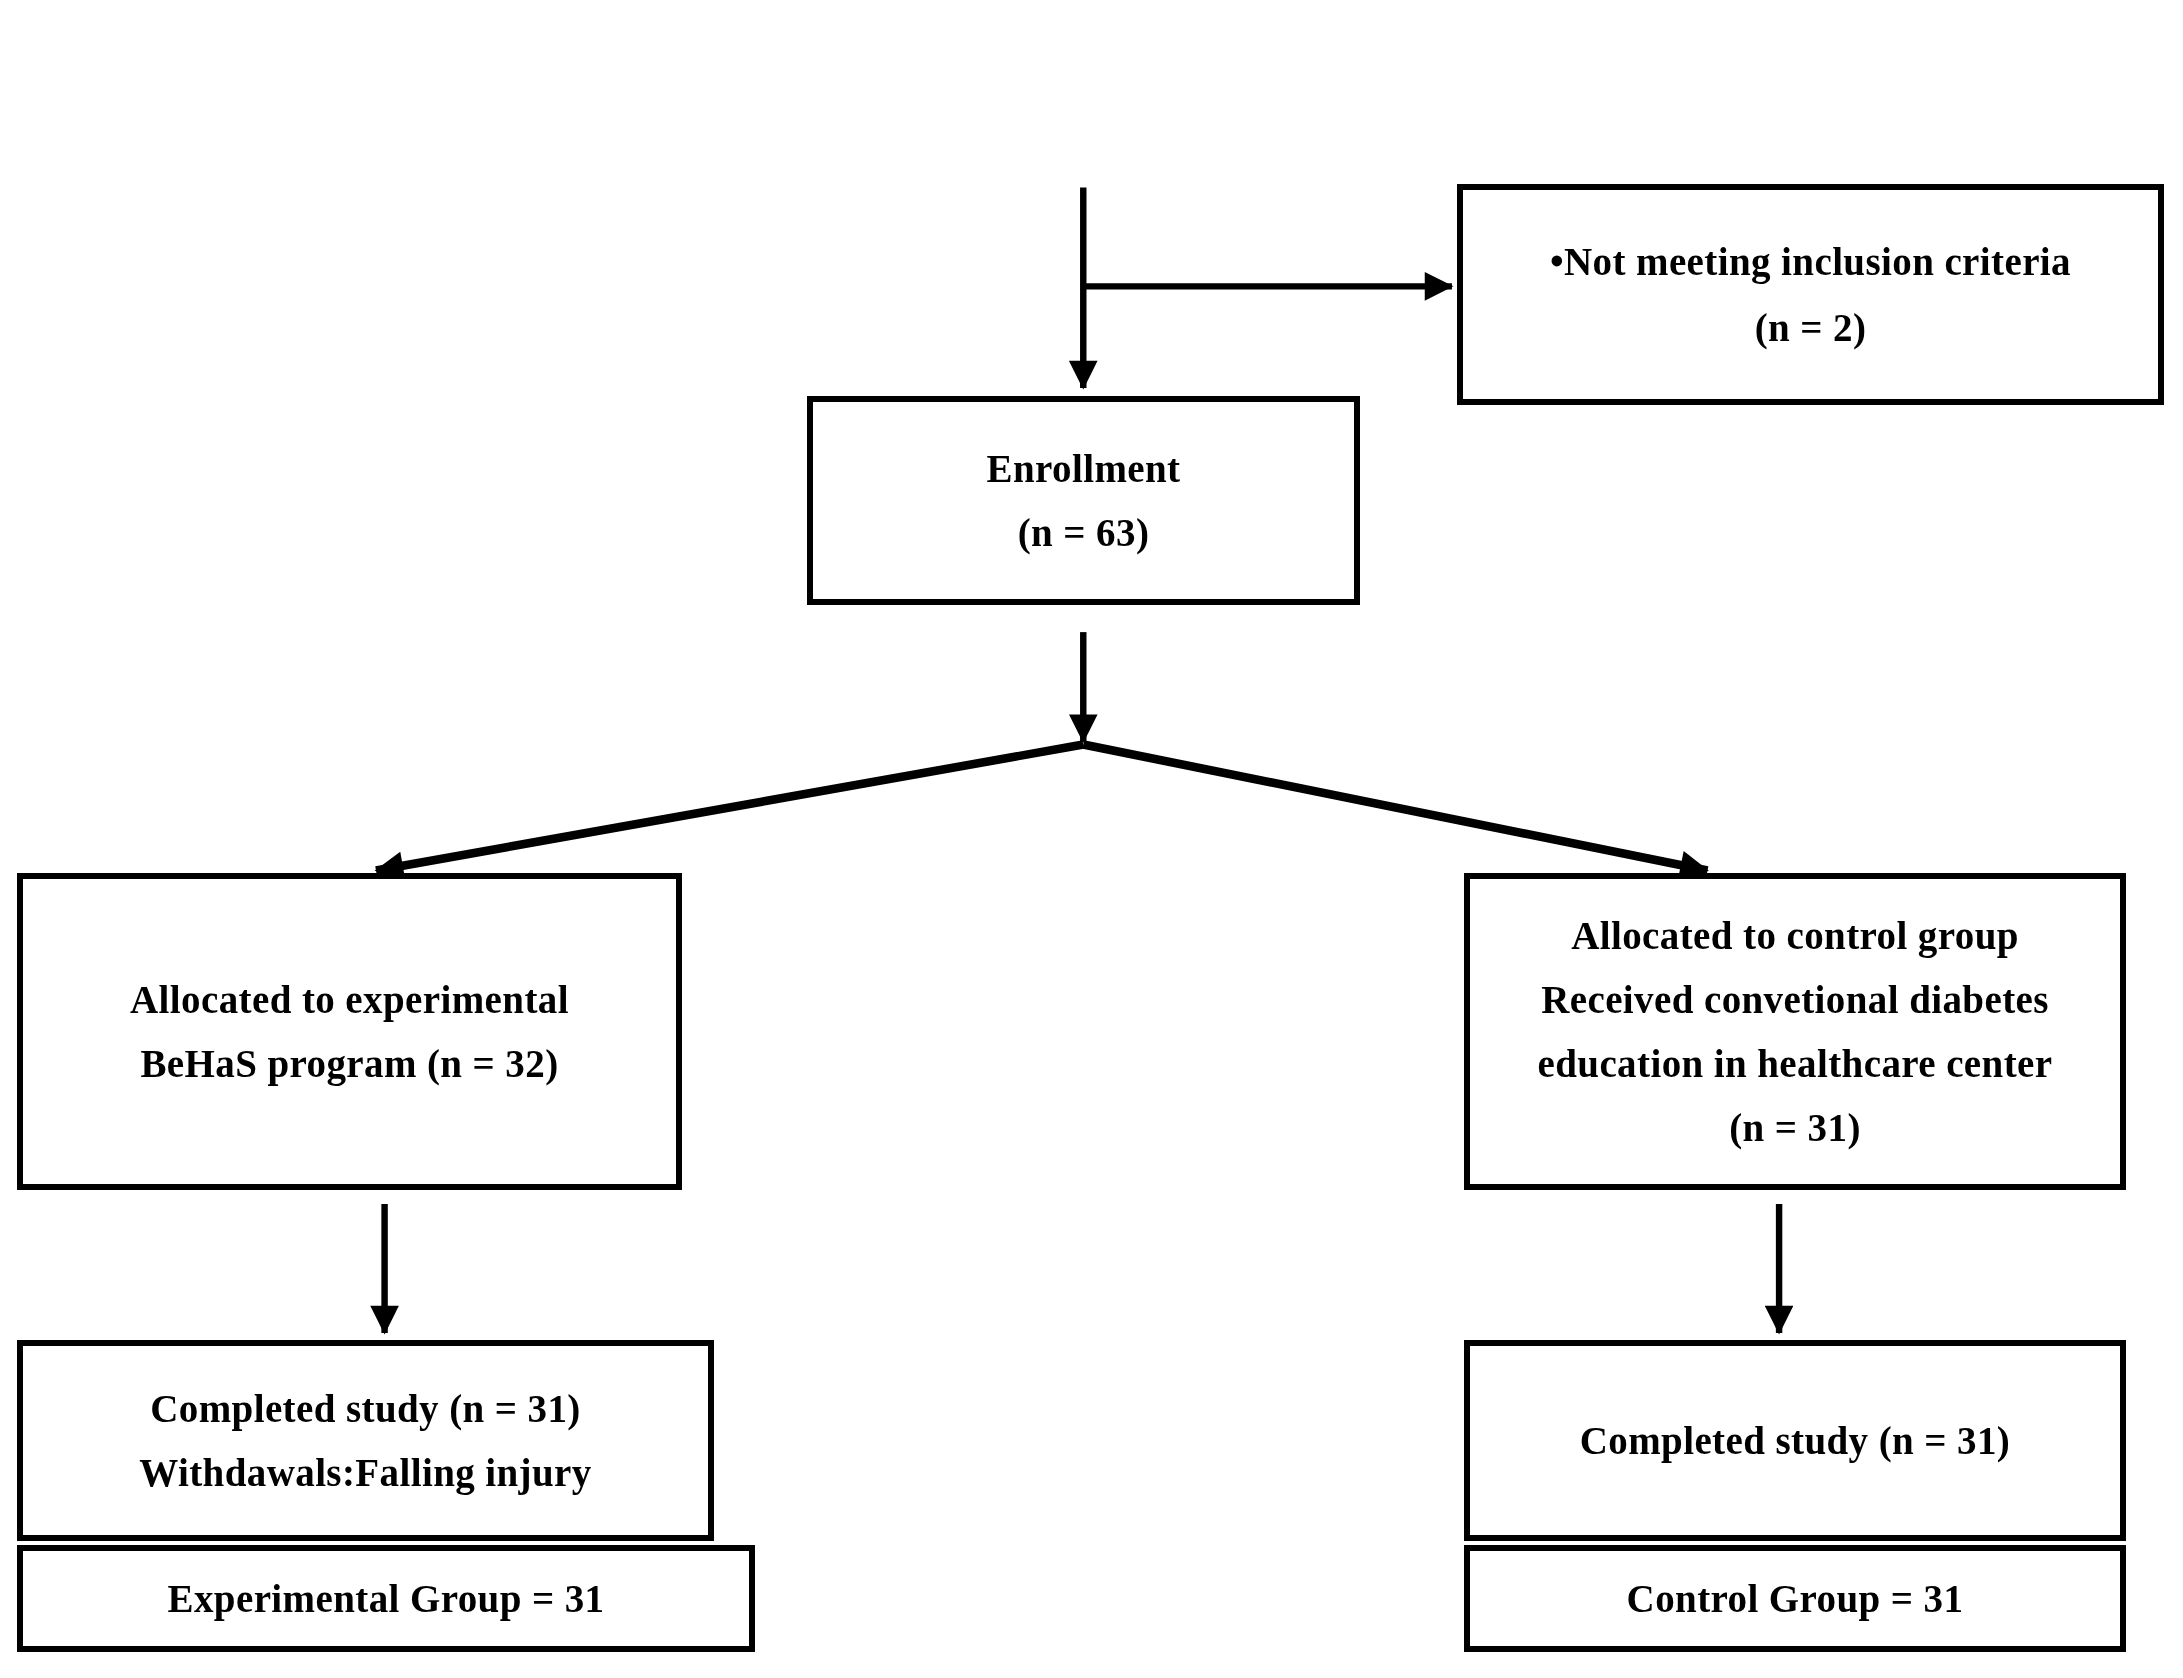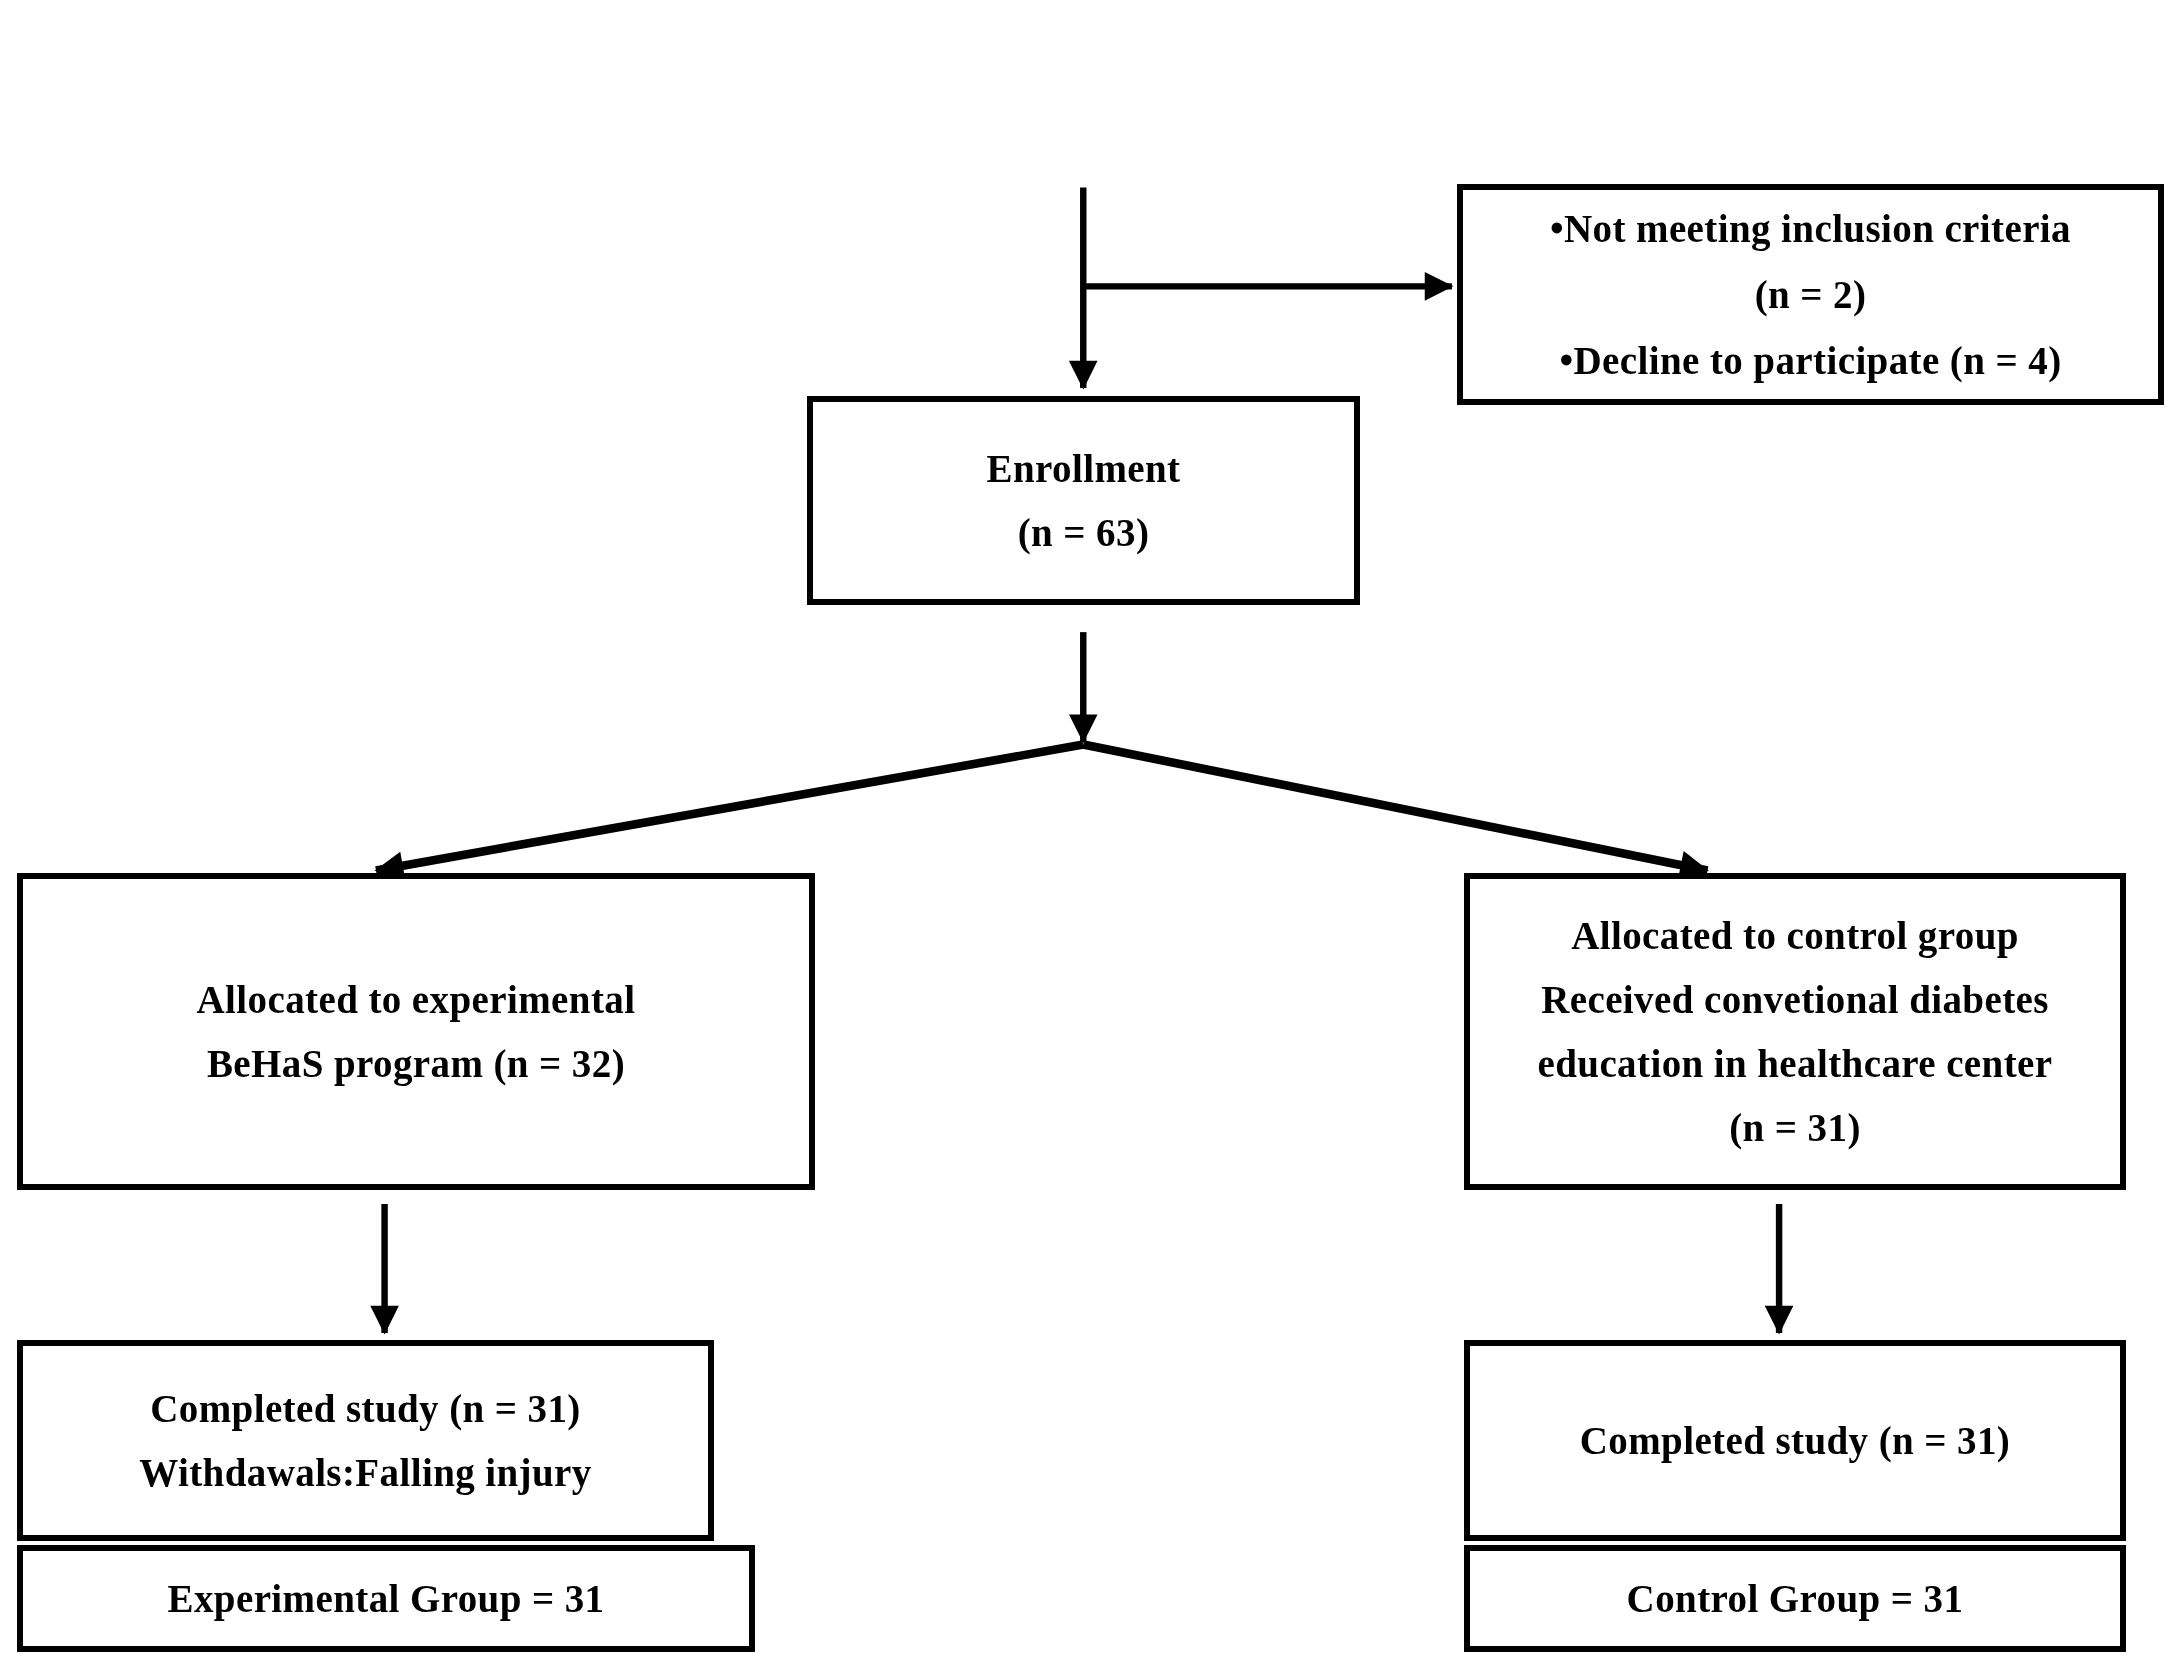--- a/index.html
+++ b/index.html
@@ -36,21 +36,21 @@
     text-align: center;
     font-size: 39px;
     line-height: 64px;
     letter-spacing: 0.4px;
   }
   .box div { width: 100%; }
 
   .box-assessed   { left: 807px; top: 21.5px;   width: 553px; height: 163px; }
   .box-excluded   { left: 1457px; top: 184px;  width: 707px; height: 221px; line-height: 66px; }
   .box-enrollment { left: 807px; top: 396px;  width: 553px; height: 209px; }
-  .box-alloc-exp  { left: 17px;   top: 873px; width: 798px; height: 317px; }
+  .box-alloc-exp  { left: 17px;   top: 873px; width: 665px; height: 317px; }
   .box-alloc-ctrl { left: 1464px; top: 873px; width: 662px; height: 317px; }
   .box-comp-exp   { left: 17px;   top: 1340px; width: 697px; height: 201px; }
   .box-group-exp  { left: 17px;   top: 1545px; width: 738px; height: 107px; }
   .box-comp-ctrl  { left: 1464px; top: 1340px; width: 662px; height: 201px; }
   .box-group-ctrl { left: 1464px; top: 1545px; width: 662px; height: 107px; }
 </style>
 </head>
 <body>
 
 <div class="canvas">
@@ -74,21 +74,20 @@
 
     <line x1="537" y1="1682" x2="537" y2="1862" stroke="#000000" stroke-width="9" marker-end="url(#ah)"></line>
 
     <line x1="2485" y1="1682" x2="2485" y2="1862" stroke="#000000" stroke-width="9" marker-end="url(#ah)"></line>
   </svg>
 
 
   <div class="box box-excluded">
     <div>•Not meeting inclusion criteria</div>
     <div>(n = 2)</div>
-    <div>•Decline to participate (n = 4)</div>
   </div>
 
   <div class="box box-enrollment">
     <div>Enrollment</div>
     <div>(n = 63)</div>
   </div>
 
   <div class="box box-alloc-exp">
     <div>Allocated to experimental</div>
     <div>BeHaS program (n = 32)</div>

